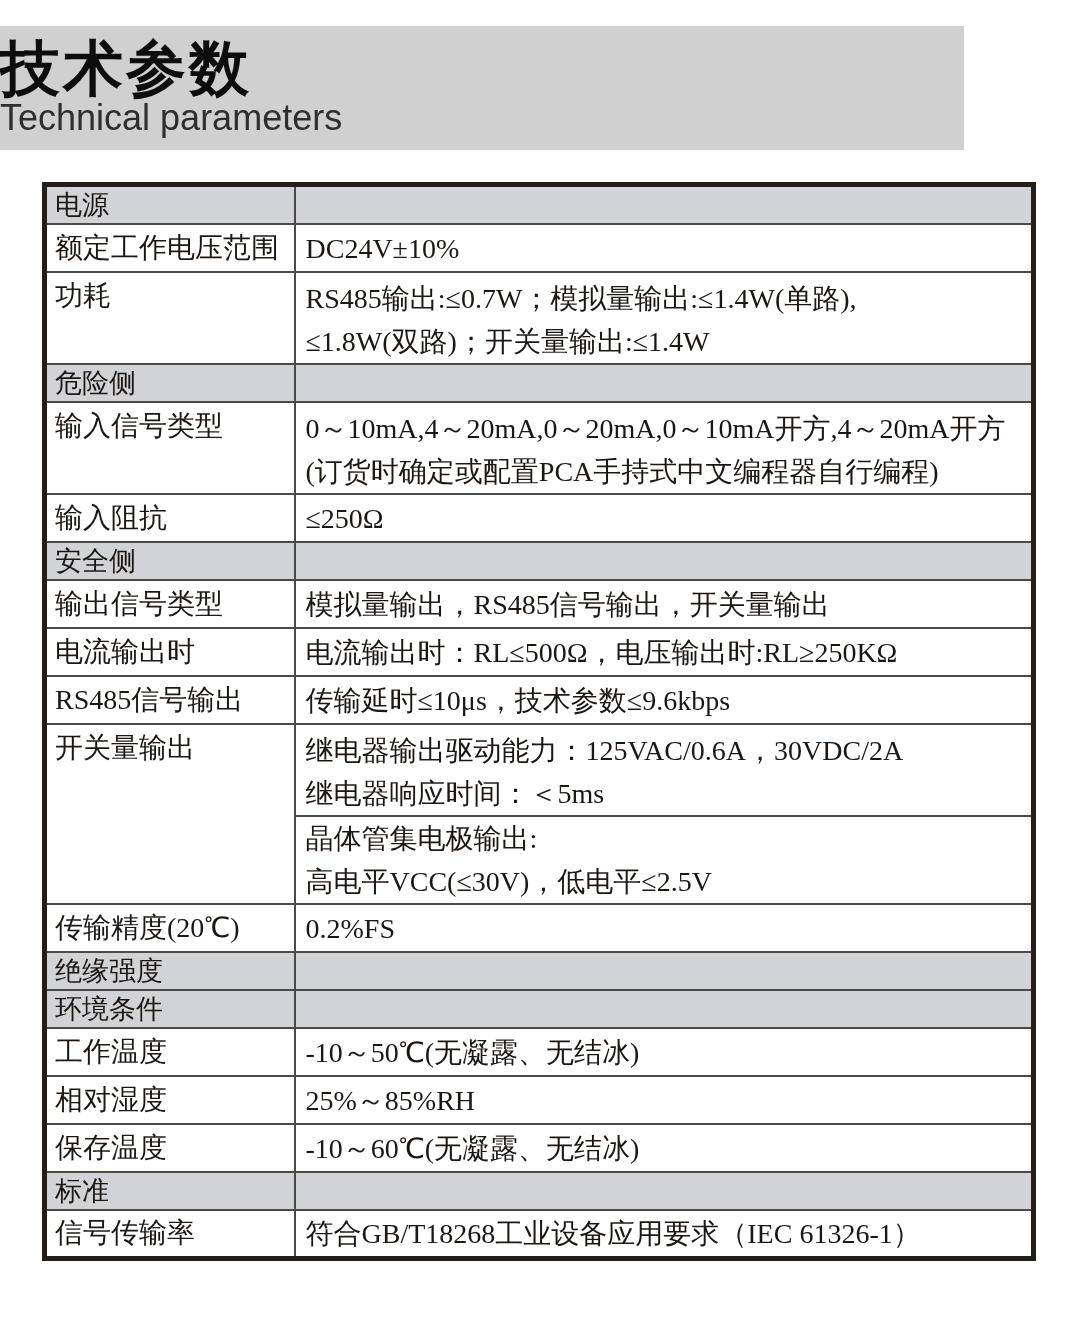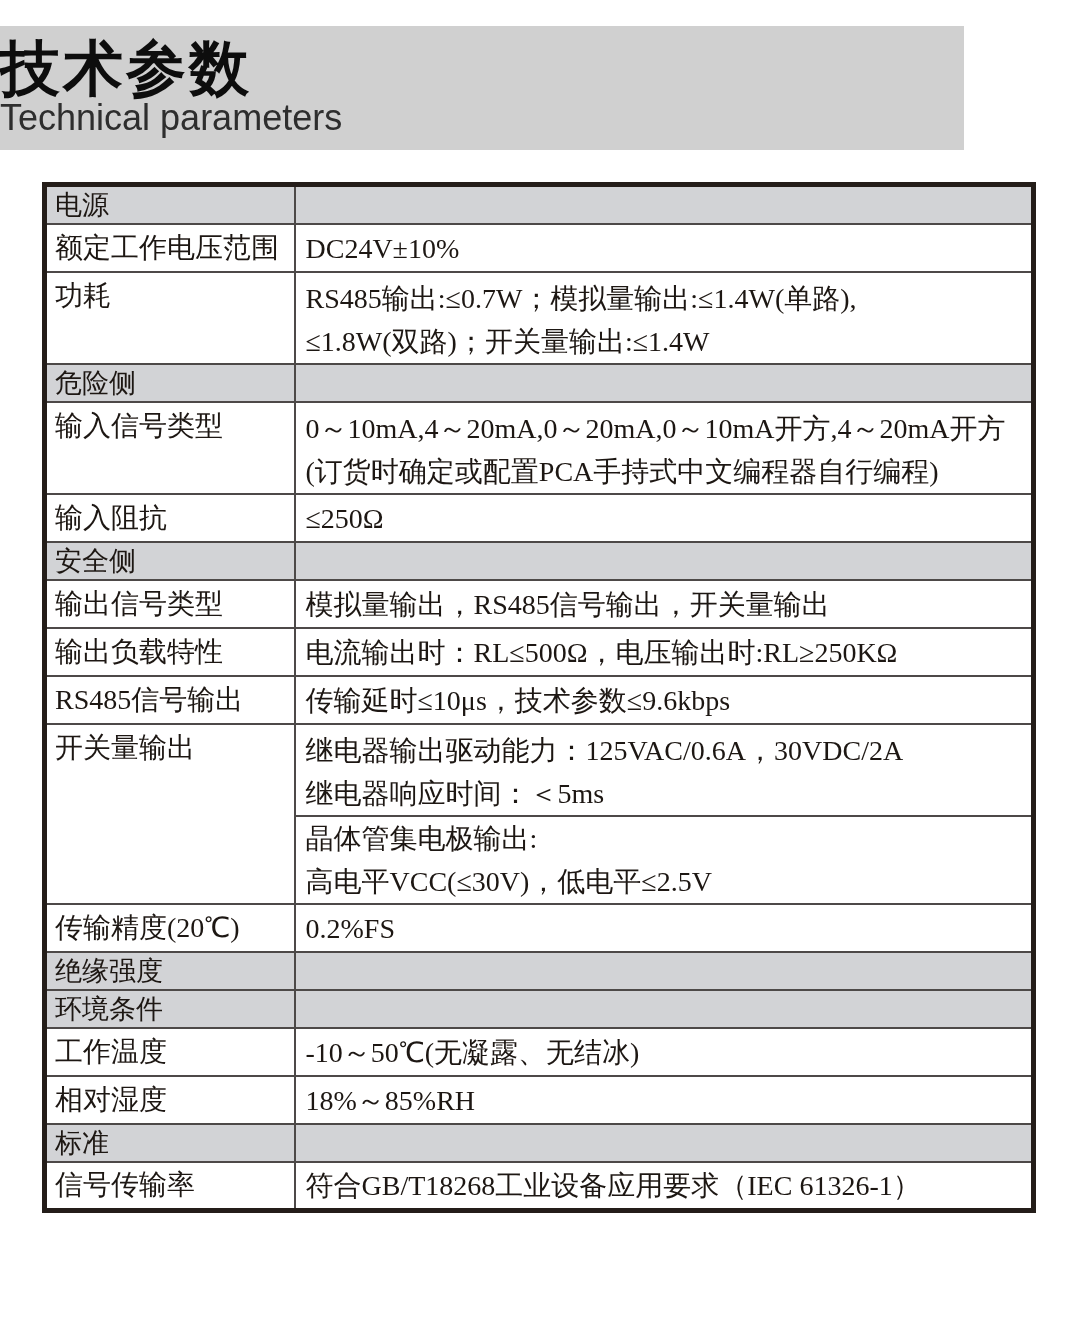--- a/index.html
+++ b/index.html
@@ -138,21 +138,21 @@
         <td class="c-label">安全侧</td>
         <td class="c-value"></td>
       </tr>
       <tr class="data">
         <td class="c-label">输出信号类型</td>
         <td class="c-value">
           <div class="vline">模拟量输出，RS485信号输出，开关量输出</div>
         </td>
       </tr>
       <tr class="data">
-        <td class="c-label">输出负载特性</td>
+        <td class="c-label">电流输出时</td>
         <td class="c-value">
           <div class="vline">电流输出时：RL≤500Ω，电压输出时:RL≥250KΩ</div>
         </td>
       </tr>
       <tr class="data">
         <td class="c-label">RS485信号输出</td>
         <td class="c-value">
           <div class="vline">传输延时≤10μs，技术参数≤9.6kbps</div>
         </td>
       </tr>
@@ -182,21 +182,27 @@
       </tr>
       <tr class="data">
         <td class="c-label">工作温度</td>
         <td class="c-value">
           <div class="vline">-10～50℃(无凝露、无结冰)</div>
         </td>
       </tr>
       <tr class="data">
         <td class="c-label">相对湿度</td>
         <td class="c-value">
-          <div class="vline">18%～85%RH</div>
+          <div class="vline">25%～85%RH</div>
+        </td>
+      </tr>
+      <tr class="data">
+        <td class="c-label">保存温度</td>
+        <td class="c-value">
+          <div class="vline">-10～60℃(无凝露、无结冰)</div>
         </td>
       </tr>
       <tr class="section">
         <td class="c-label">标准</td>
         <td class="c-value"></td>
       </tr>
       <tr class="data">
         <td class="c-label">信号传输率</td>
         <td class="c-value">
           <div class="vline">符合GB/T18268工业设备应用要求（IEC 61326-1）</div>

